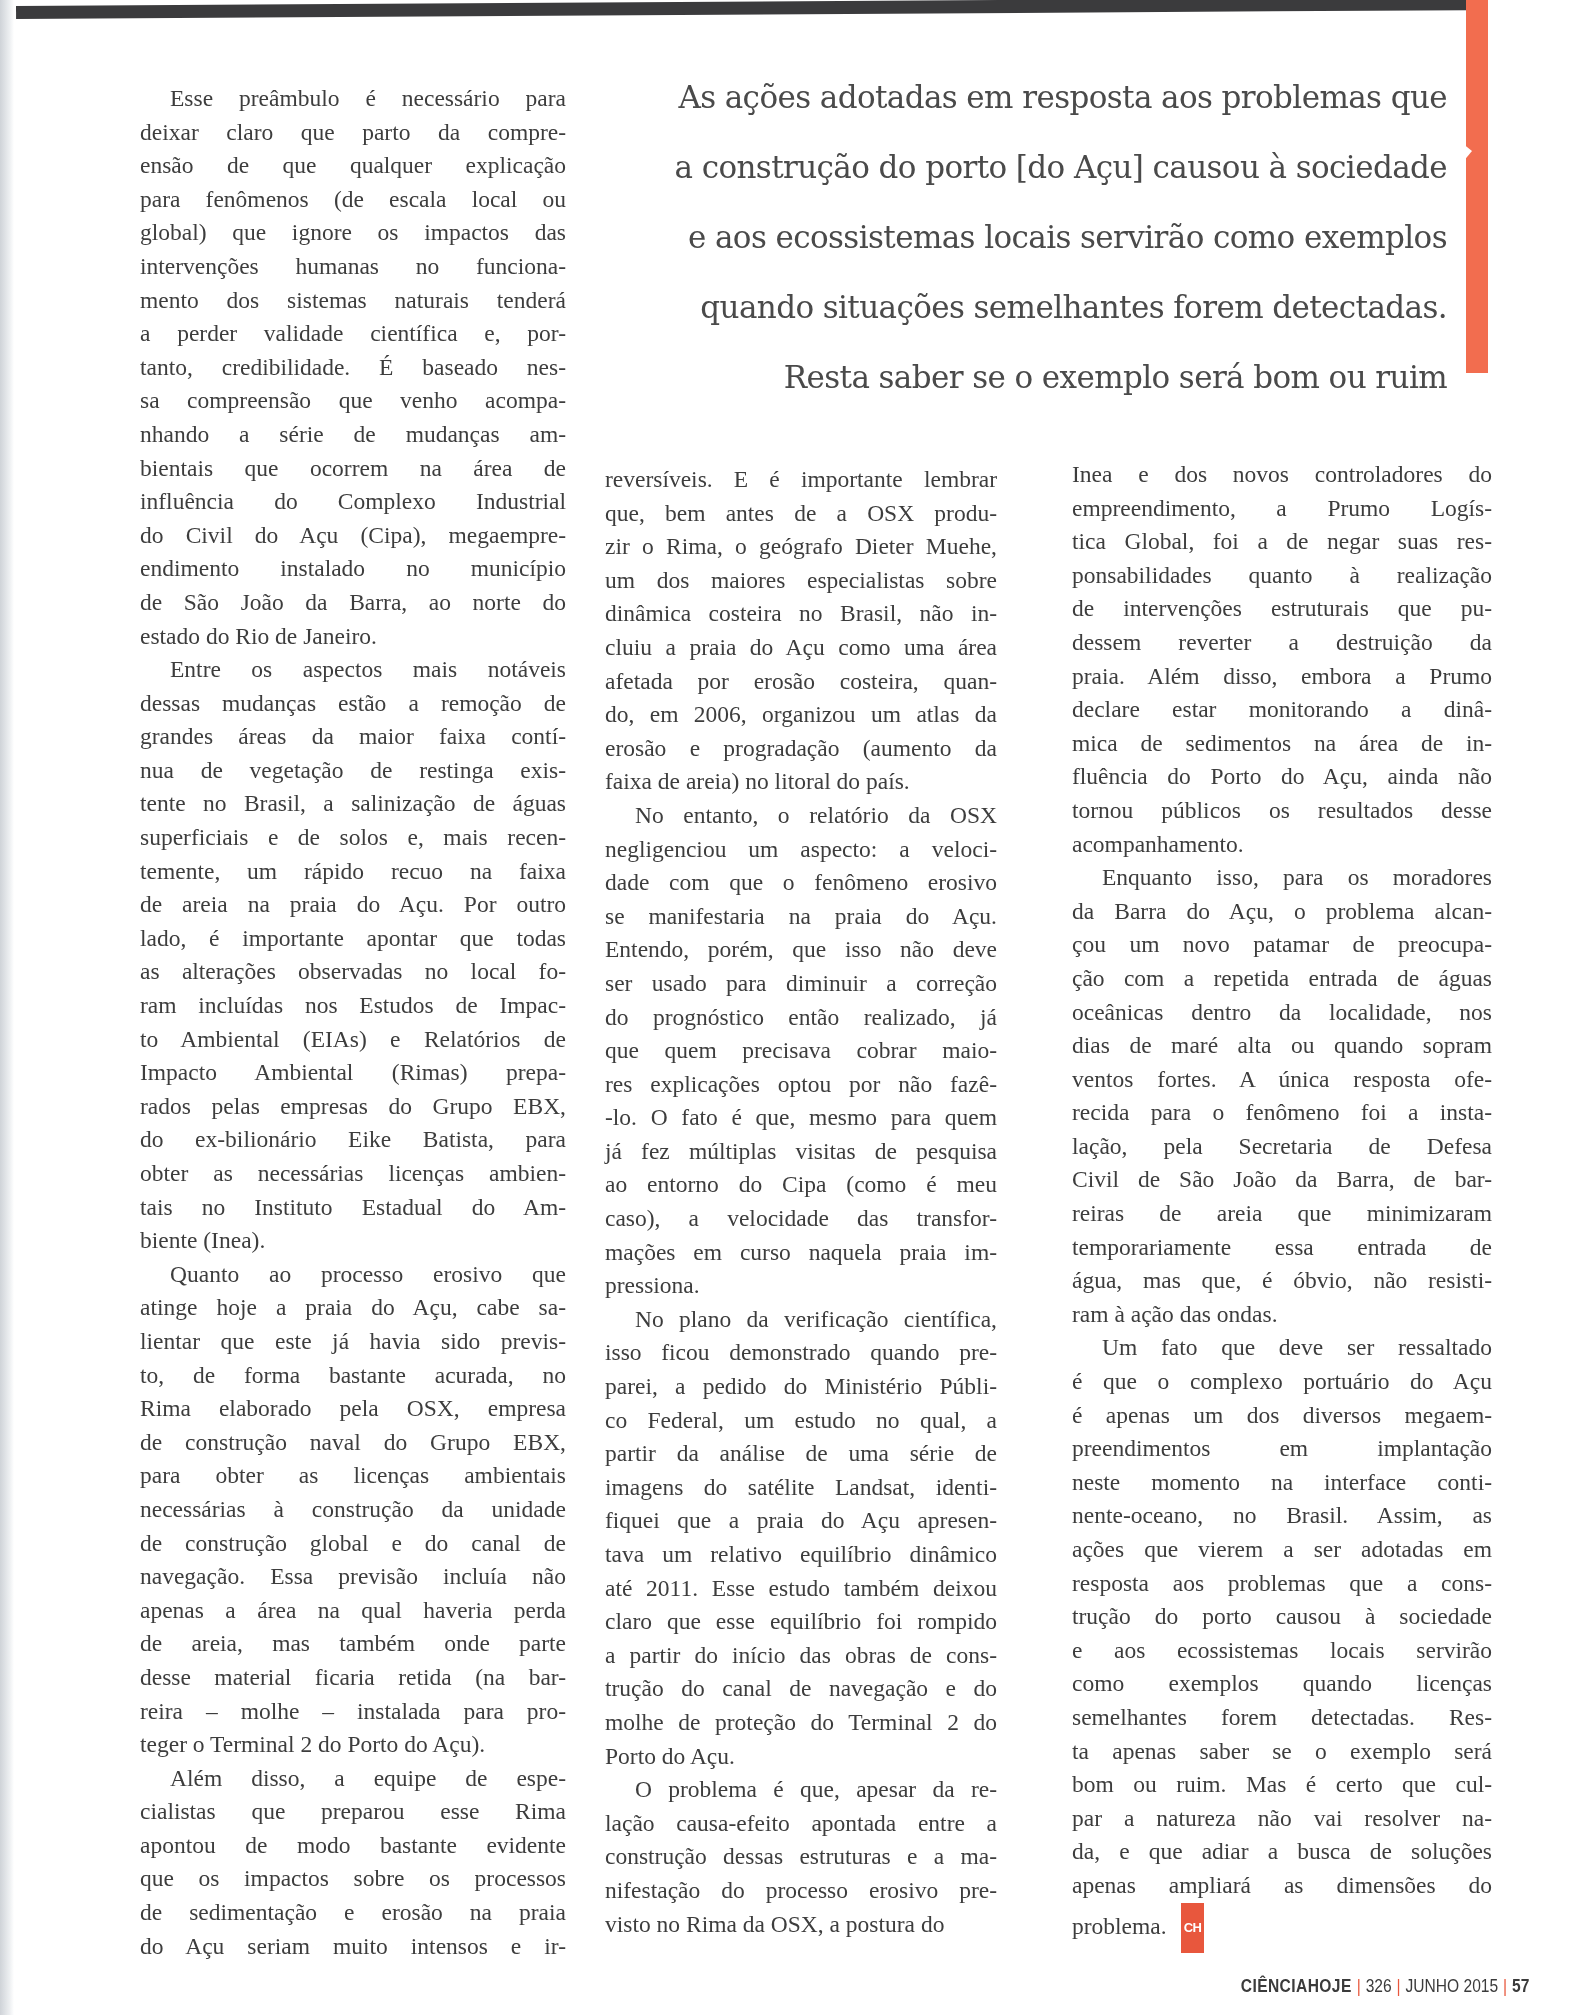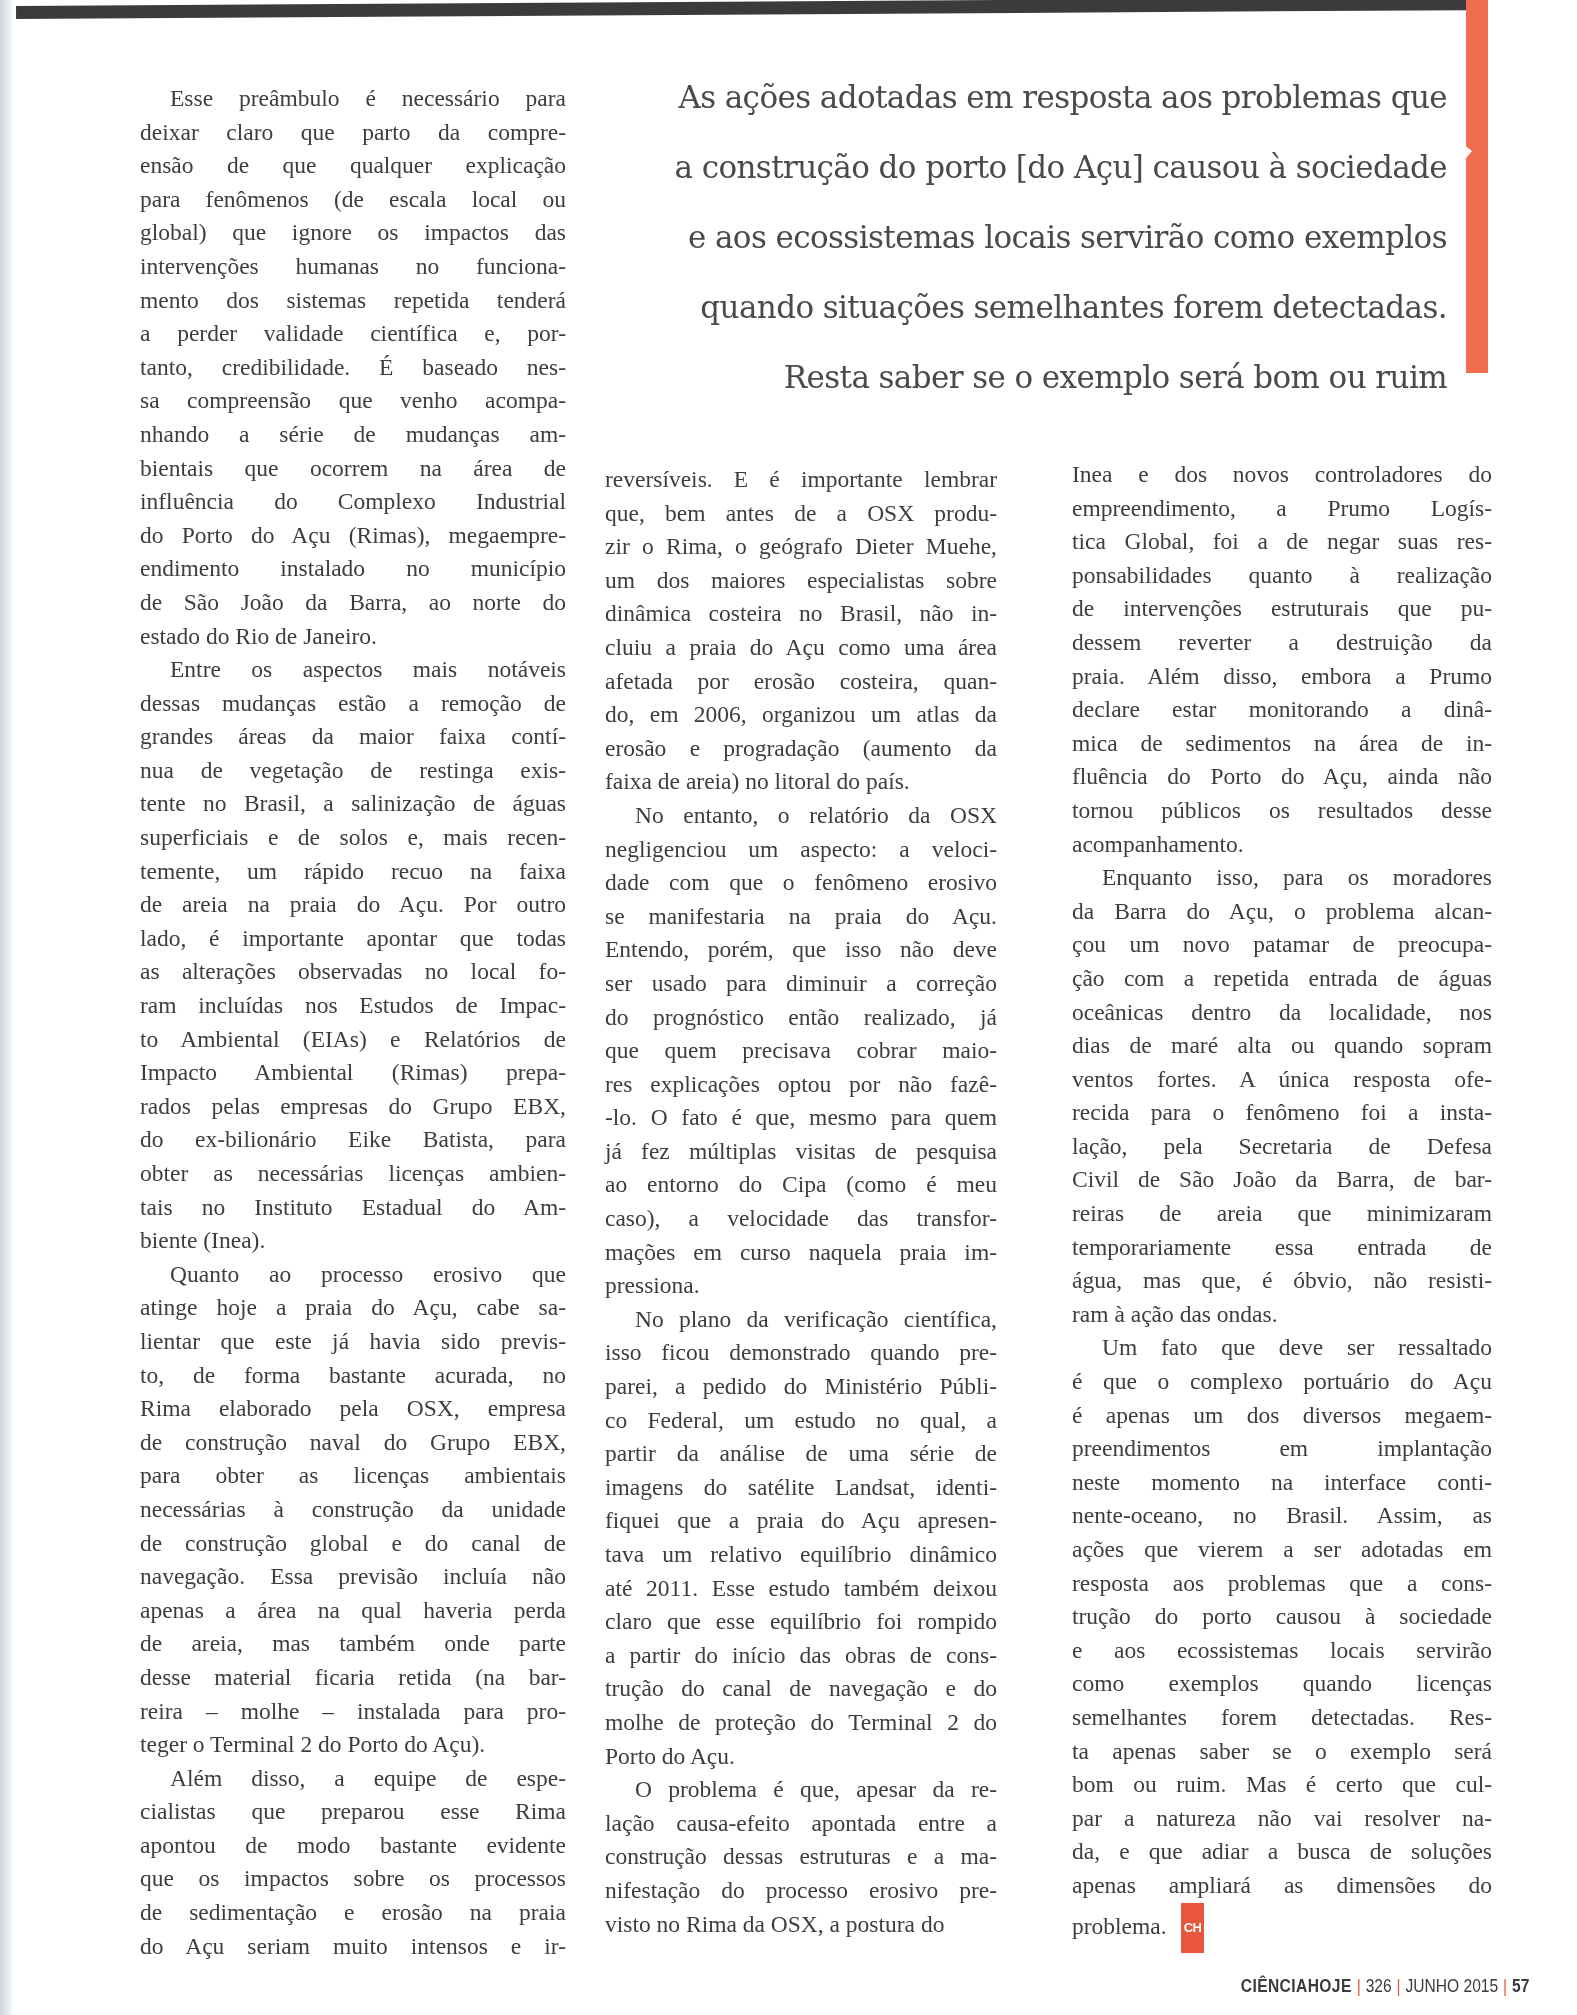--- a/index.html
+++ b/index.html
@@ -78,28 +78,28 @@
   <span class="pq-line">Resta saber se o exemplo será bom ou ruim</span>
 </div>
 
 <div class="col col-left">
     <span class="ln indent">Esse preâmbulo é necessário para</span>
     <span class="ln">deixar claro que parto da compre-</span>
     <span class="ln">ensão de que qualquer explicação</span>
     <span class="ln">para fenômenos (de escala local ou</span>
     <span class="ln">global) que ignore os impactos das</span>
     <span class="ln">intervenções humanas no funciona-</span>
-    <span class="ln">mento dos sistemas repetida tenderá</span>
+    <span class="ln">mento dos sistemas naturais tenderá</span>
     <span class="ln">a perder validade científica e, por-</span>
     <span class="ln">tanto, credibilidade. É baseado nes-</span>
     <span class="ln">sa compreensão que venho acompa-</span>
     <span class="ln">nhando a série de mudanças am-</span>
     <span class="ln">bientais que ocorrem na área de</span>
     <span class="ln">influência do Complexo Industrial</span>
-    <span class="ln">do Porto do Açu (Rimas), megaempre-</span>
+    <span class="ln">do Civil do Açu (Cipa), megaempre-</span>
     <span class="ln">endimento instalado no município</span>
     <span class="ln">de São João da Barra, ao norte do</span>
     <span class="ln last">estado do Rio de Janeiro.</span>
     <span class="ln indent">Entre os aspectos mais notáveis</span>
     <span class="ln">dessas mudanças estão a remoção de</span>
     <span class="ln">grandes áreas da maior faixa contí-</span>
     <span class="ln">nua de vegetação de restinga exis-</span>
     <span class="ln">tente no Brasil, a salinização de águas</span>
     <span class="ln">superficiais e de solos e, mais recen-</span>
     <span class="ln">temente, um rápido recuo na faixa</span>

